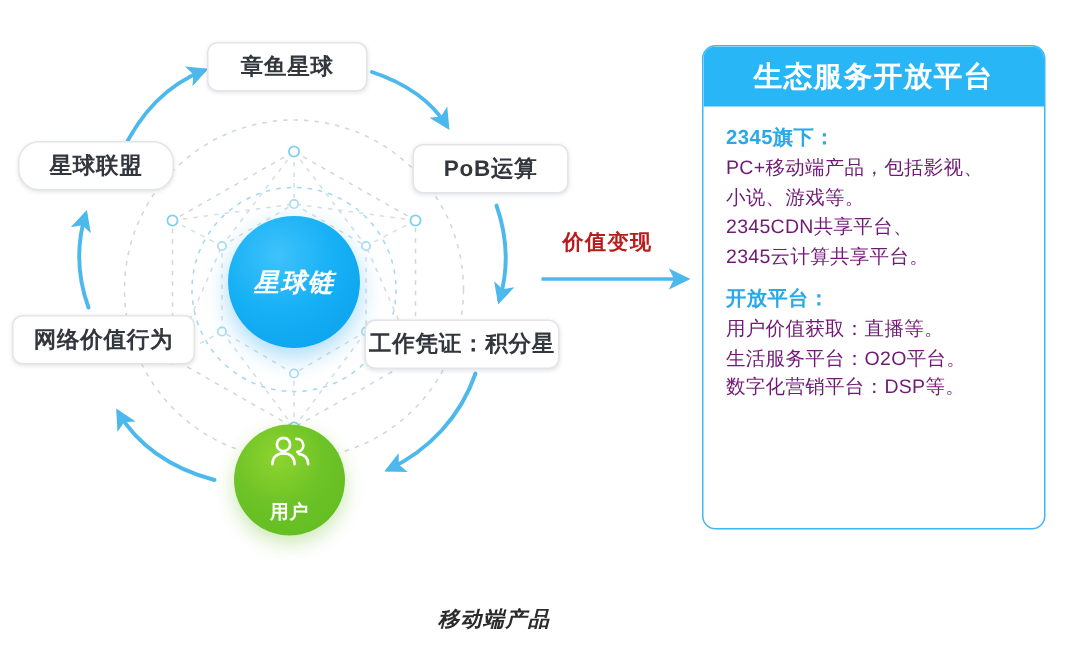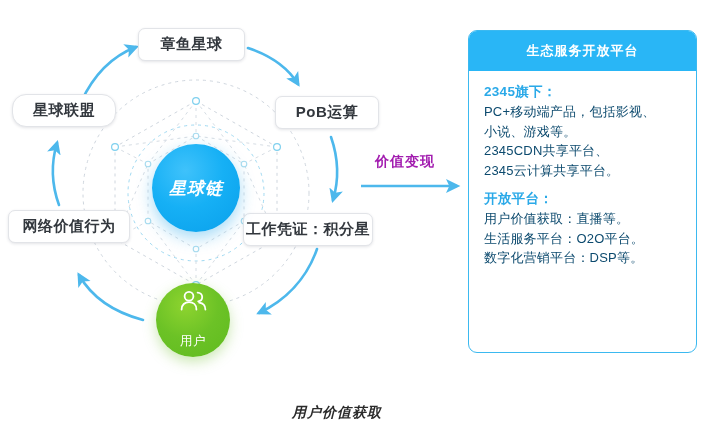--- a/index.html
+++ b/index.html
@@ -69,29 +69,29 @@
     background: radial-gradient(circle at 40% 30%, #8ed42f 0%, #6cc226 48%, #5fbb1f 100%);
     box-shadow: 0 5px 13px rgba(110,190,40,0.35);
     display: flex;
     flex-direction: column;
     align-items: center;
     justify-content: center;
     color: #ffffff;
   }
   .greencore .glabel {
     font-size: 12.5px;
-    font-weight: 400;
+    font-weight: 700;
     letter-spacing: 0.5px;
     margin-top: 19px;
   }
 
   
   .valuearrow-label {
     position: absolute;
-    color: #a21caf;
+    color: #b91c1c;
     font-size: 14px;
     font-weight: 700;
     letter-spacing: 1px;
     white-space: nowrap;
   }
 
   
   .panel {
     position: absolute;
     box-sizing: border-box;
@@ -100,38 +100,38 @@
     background: #ffffff;
     overflow: hidden;
   }
   .panel-header {
     height: 40px;
     background: #29b6f6;
     display: flex;
     align-items: center;
     justify-content: center;
     color: #ffffff;
-    font-size: 13px;
+    font-size: 19px;
     font-weight: 700;
     letter-spacing: 1px;
   }
   .panel-body {
     padding: 11px 13px 10px 15px;
   }
   .block { margin-bottom: 9px; }
   .block:last-child { margin-bottom: 14px; }
   .block-title {
     color: #2aa9e8;
     font-size: 13.5px;
     font-weight: 700;
     line-height: 20px;
     letter-spacing: 0.3px;
   }
   .block-line {
-    color: #0c4a6e;
+    color: #701a75;
     font-size: 13px;
     font-weight: 400;
     line-height: 19.5px;
     letter-spacing: 0.2px;
     white-space: nowrap;
   }
 
   
   .caption {
     position: absolute;
@@ -266,15 +266,15 @@
       <div class="block">
         <div class="block-title">开放平台：</div>
         <div class="block-line">用户价值获取：直播等。</div>
         <div class="block-line">生活服务平台：O2O平台。</div>
         <div class="block-line">数字化营销平台：DSP等。</div>
       </div>
 
     </div>
   </div>
 
-  <div class="caption" style="left:292px; top:404px;">用户价值获取</div>
+  <div class="caption" style="left:292px; top:404px;">移动端产品</div>
 
 </div>
 
 </body></html>

